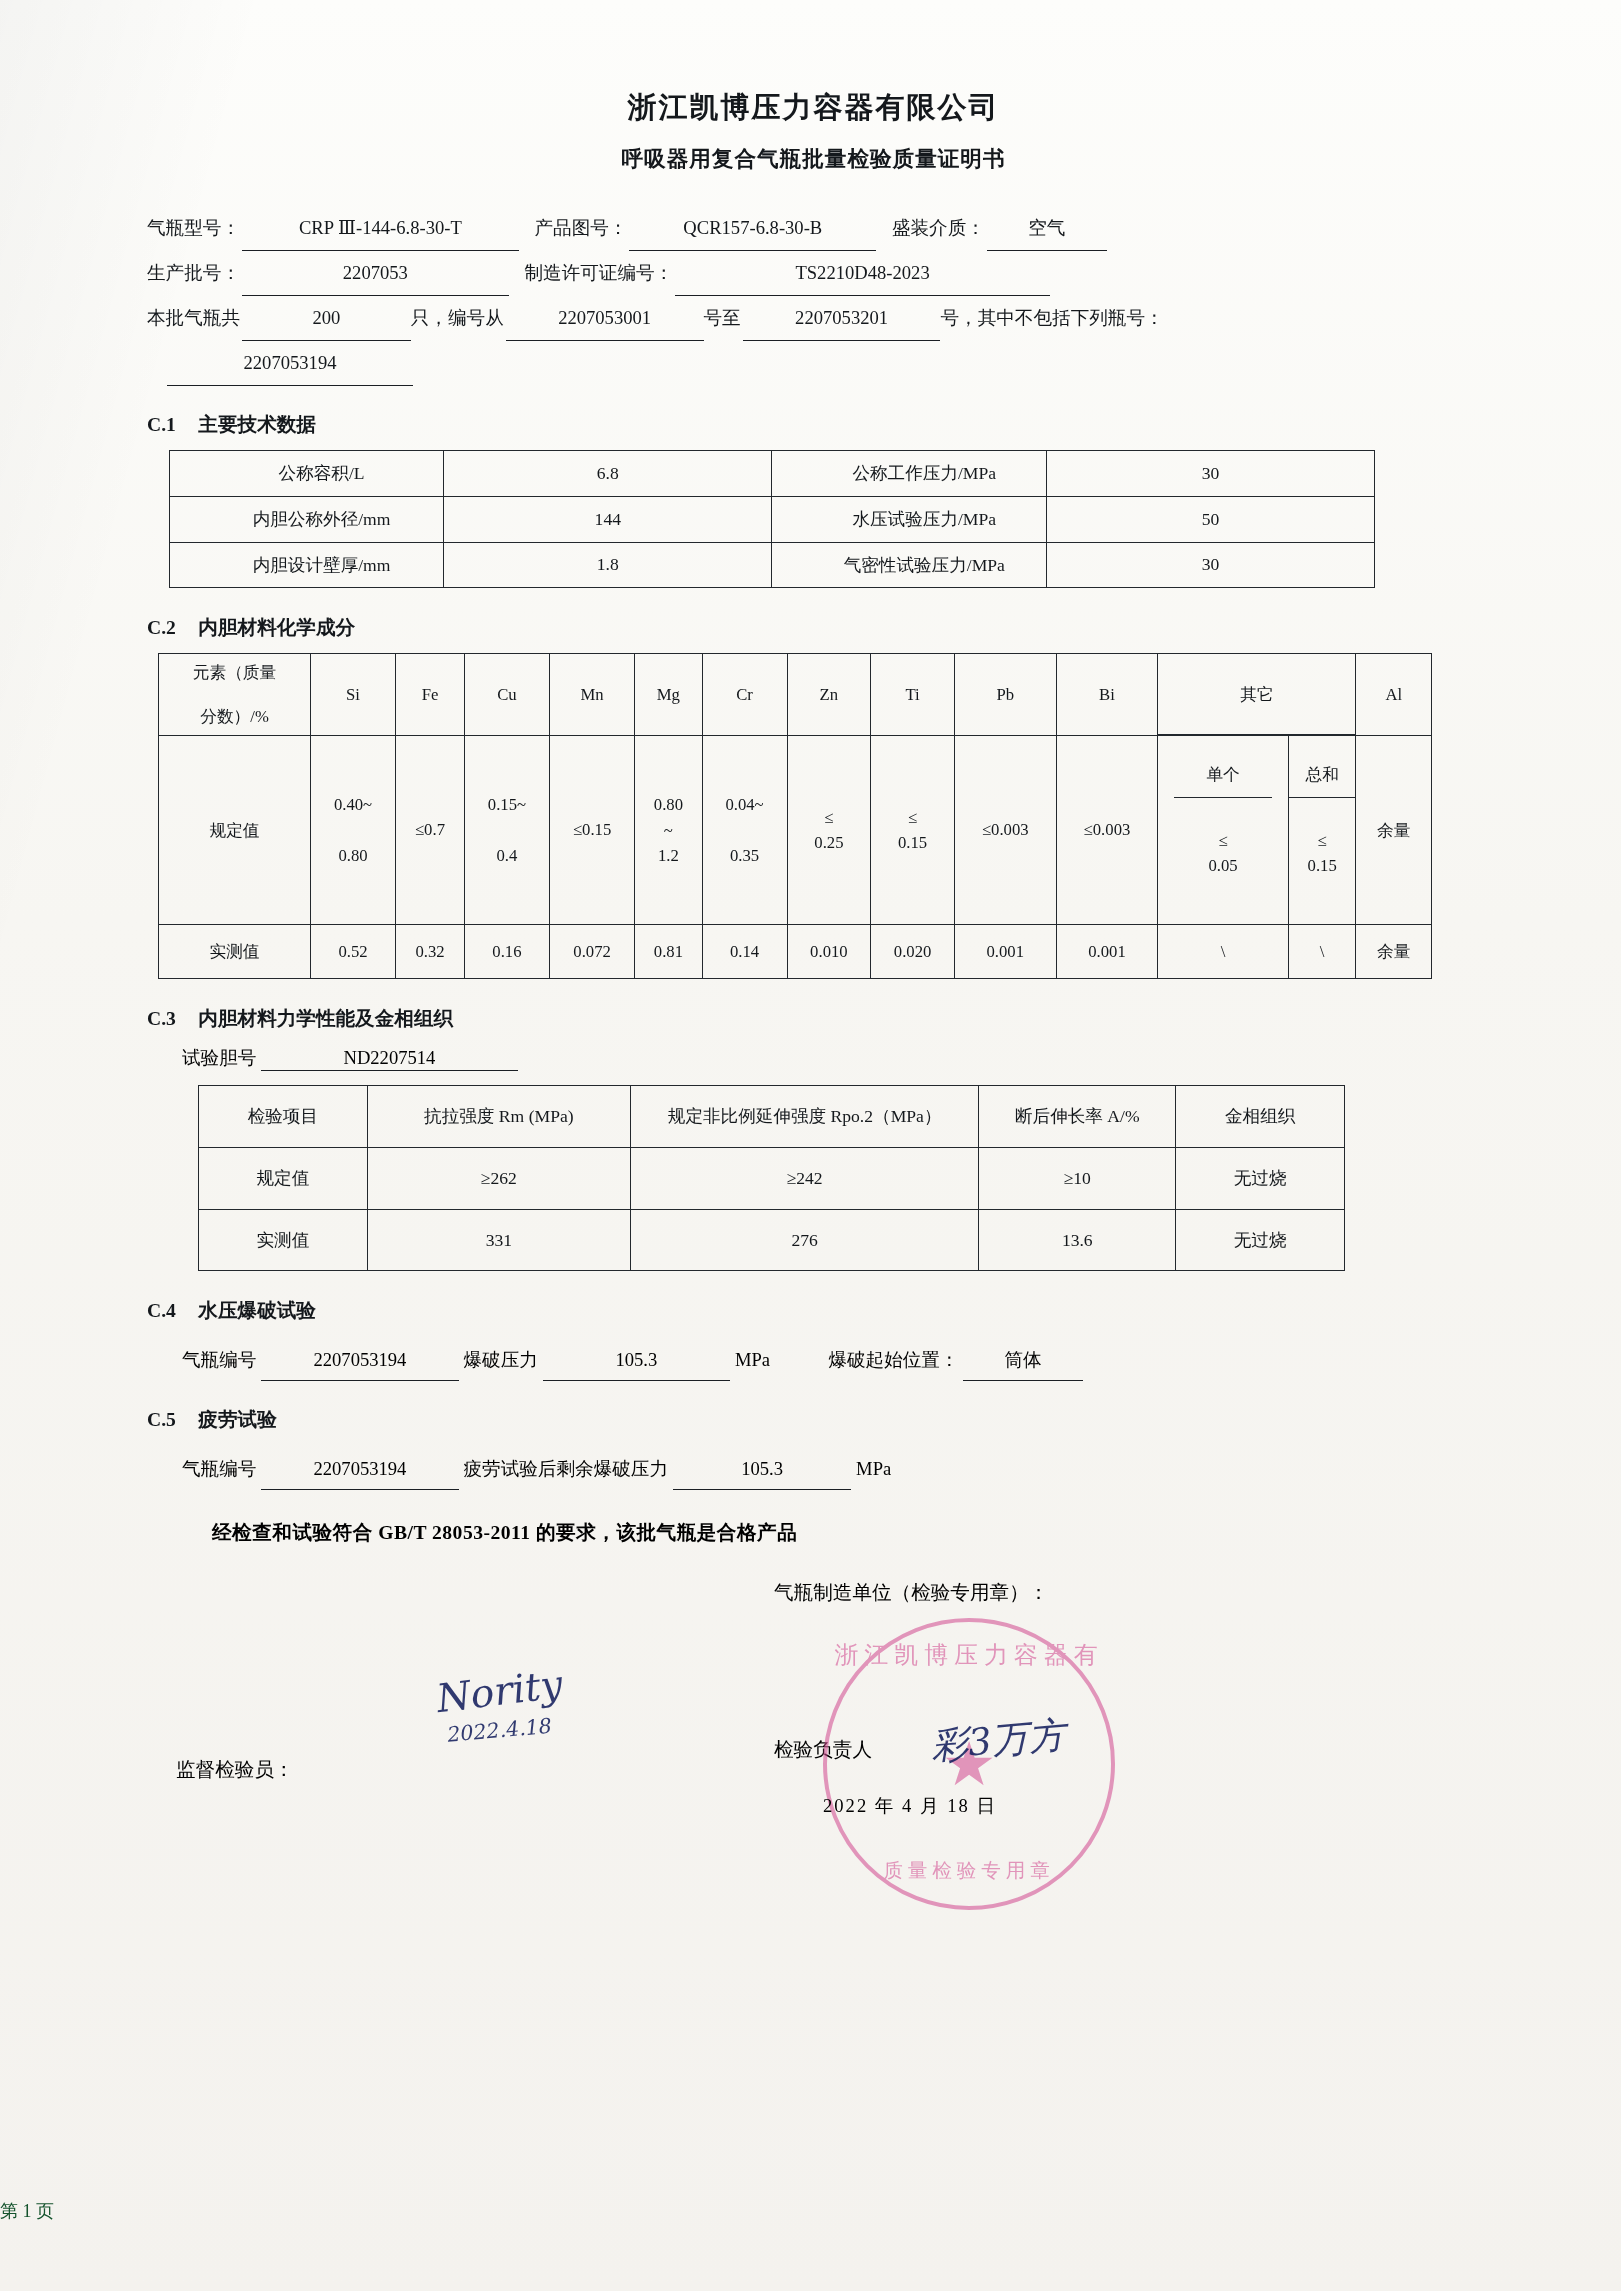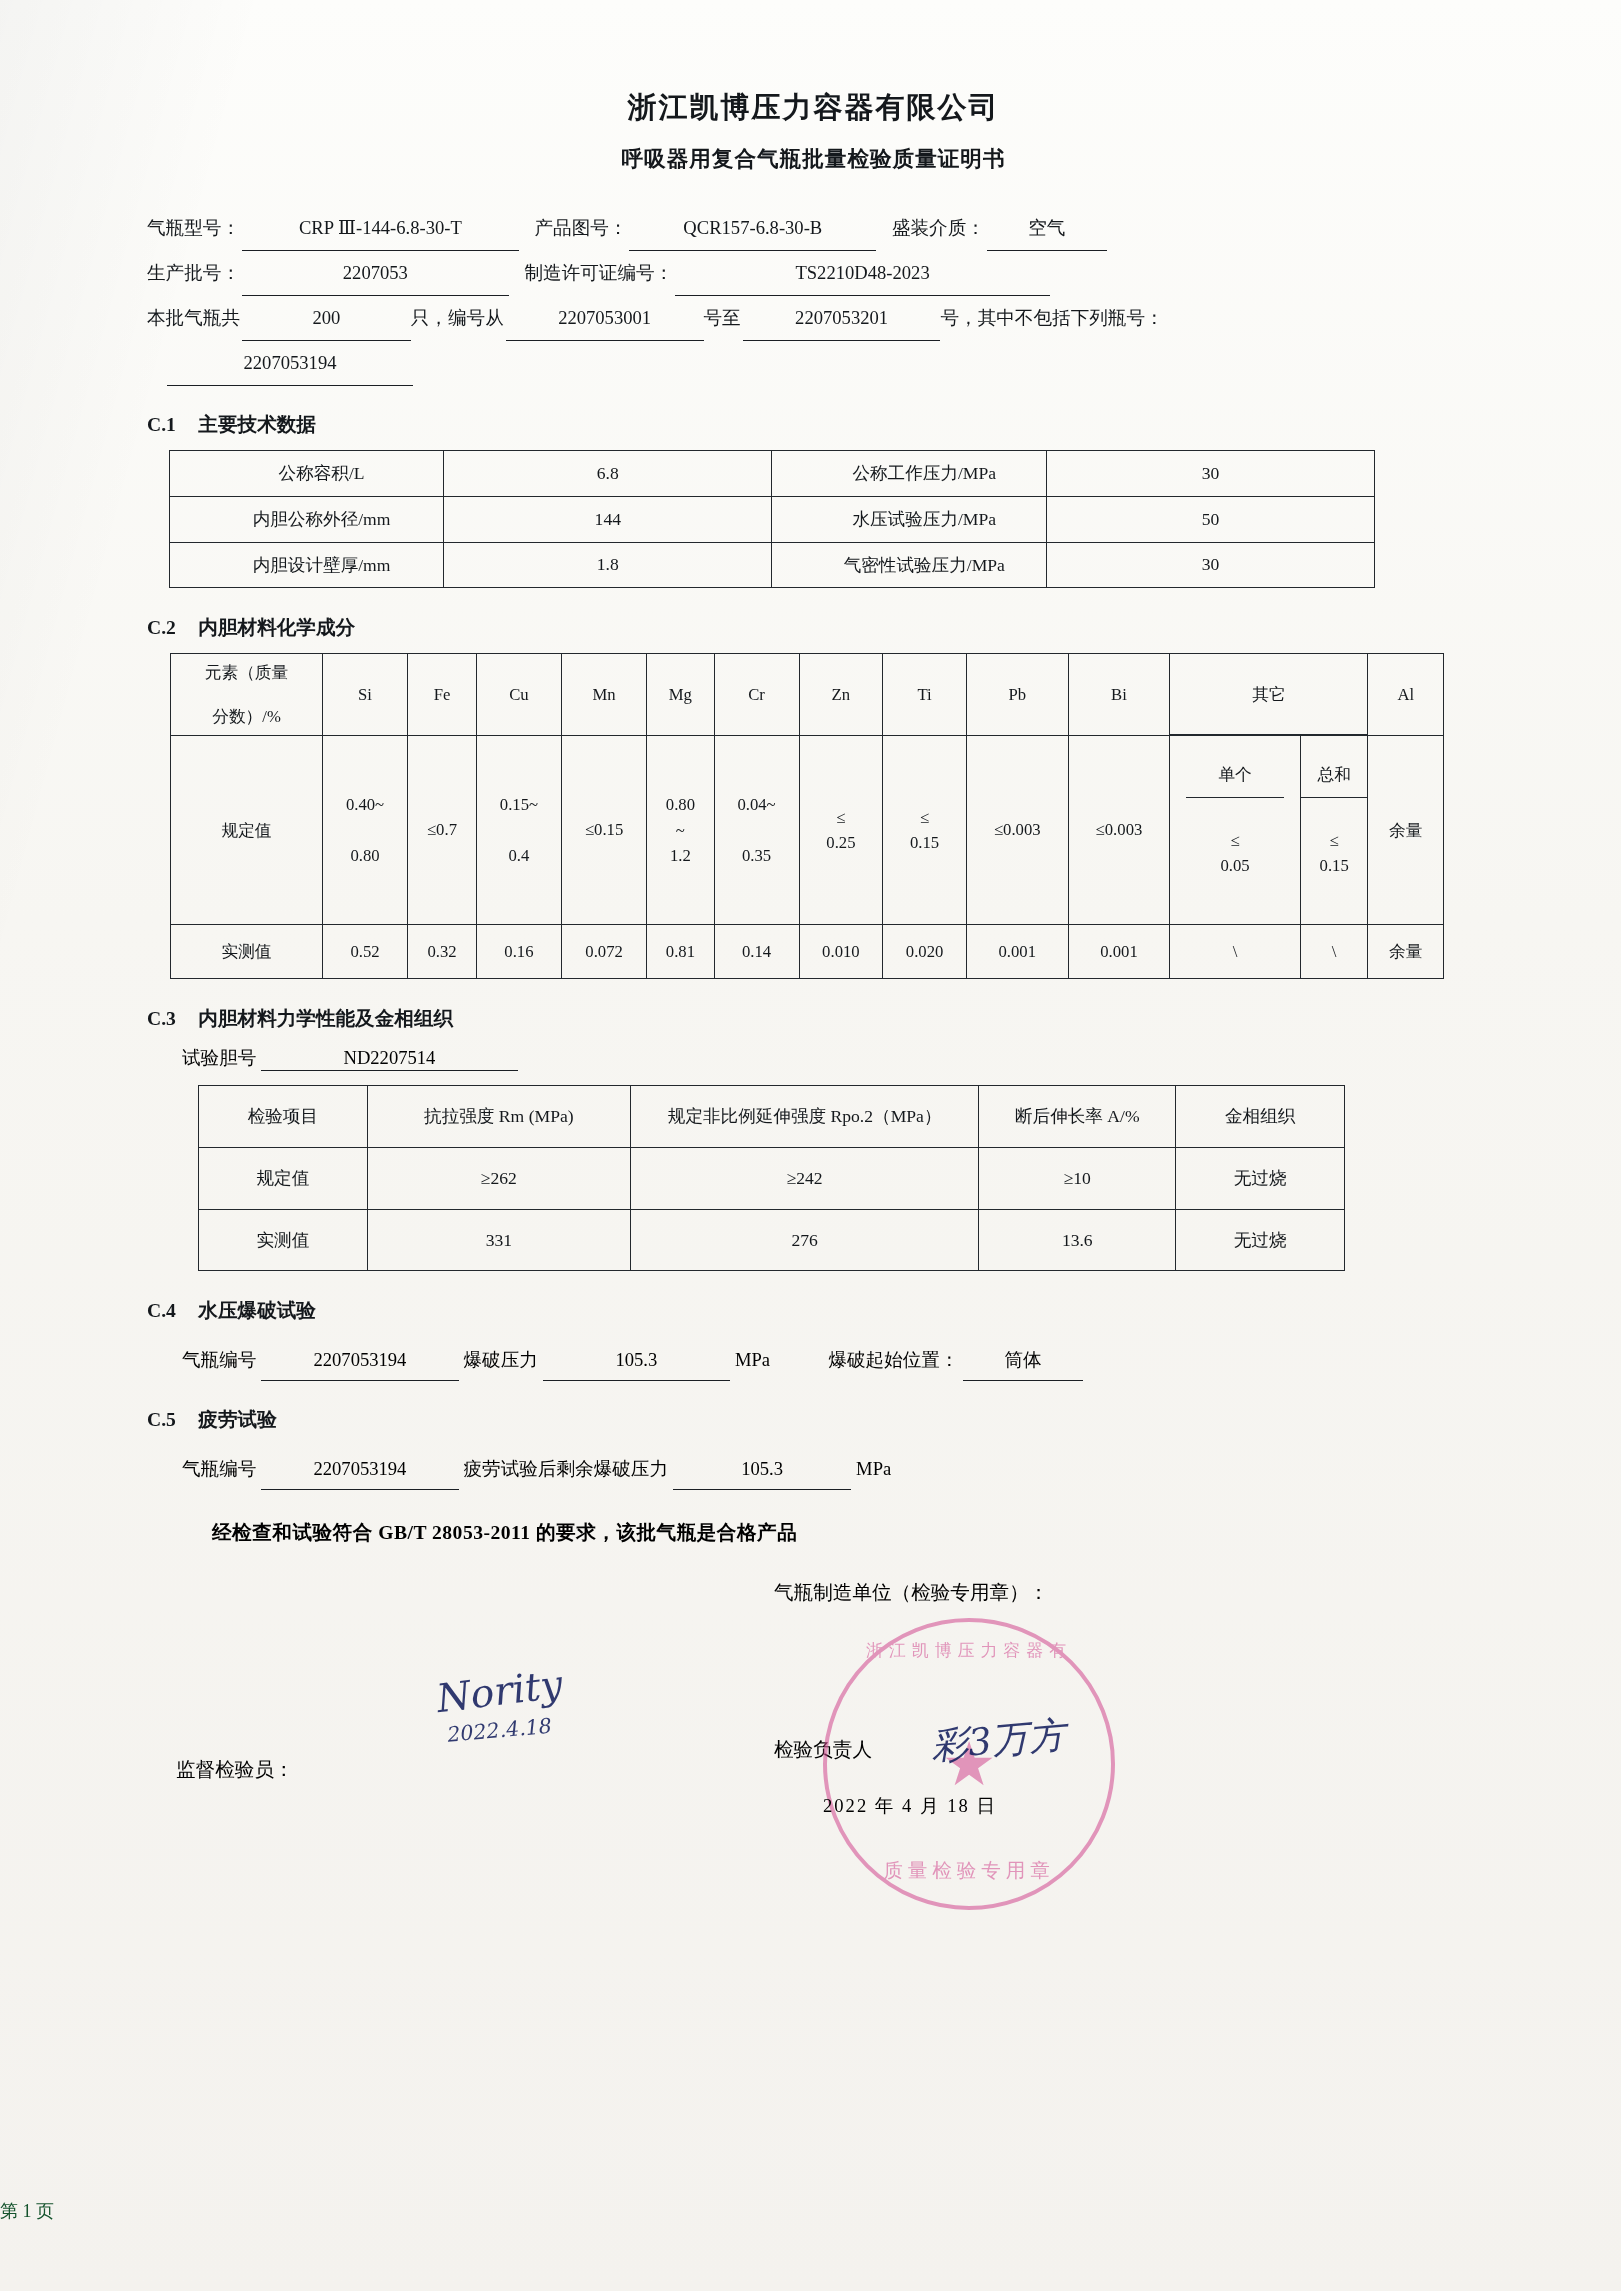--- a/index.html
+++ b/index.html
@@ -95,21 +95,21 @@
     width: 1206px;
     margin-left: 21.6px;
   }
   .t1 td { height: 33px; }
   .t1 .c-name { width: 245px; padding-left: 34px; }
   .t1 .c-val { width: 333px; }
 
   
   .t2 {
     width: 1274px;
-    margin-left: 23px;
+    margin-left: 11px;
     font-size: 16.7px;
   }
   .t2 td { padding: 3.9px 2px; }
   .t2 .hcell { height: 73px; }
   .t2 .rowlbl { width: 147px; }
   .multi { line-height: 25.5px; }
 
   
   .f-small {
     font-size: 18.6px;
@@ -213,21 +213,21 @@
     left: 50%; top: 50%;
     transform: translate(-50%,-50%);
     font-size: 61px;
     line-height: 1;
   }
   .stamp .top-text {
     position: absolute;
     left: 50%;
     top: 17.6px;
     transform: translateX(-50%);
-    font-size: 17px;
+    font-size: 24px;
     letter-spacing: 5.9px;
     white-space: nowrap;
   }
   .stamp .bot-text {
     position: absolute;
     left: 50%;
     bottom: 21.6px;
     transform: translateX(-50%);
     font-size: 19.6px;
     letter-spacing: 4.9px;

